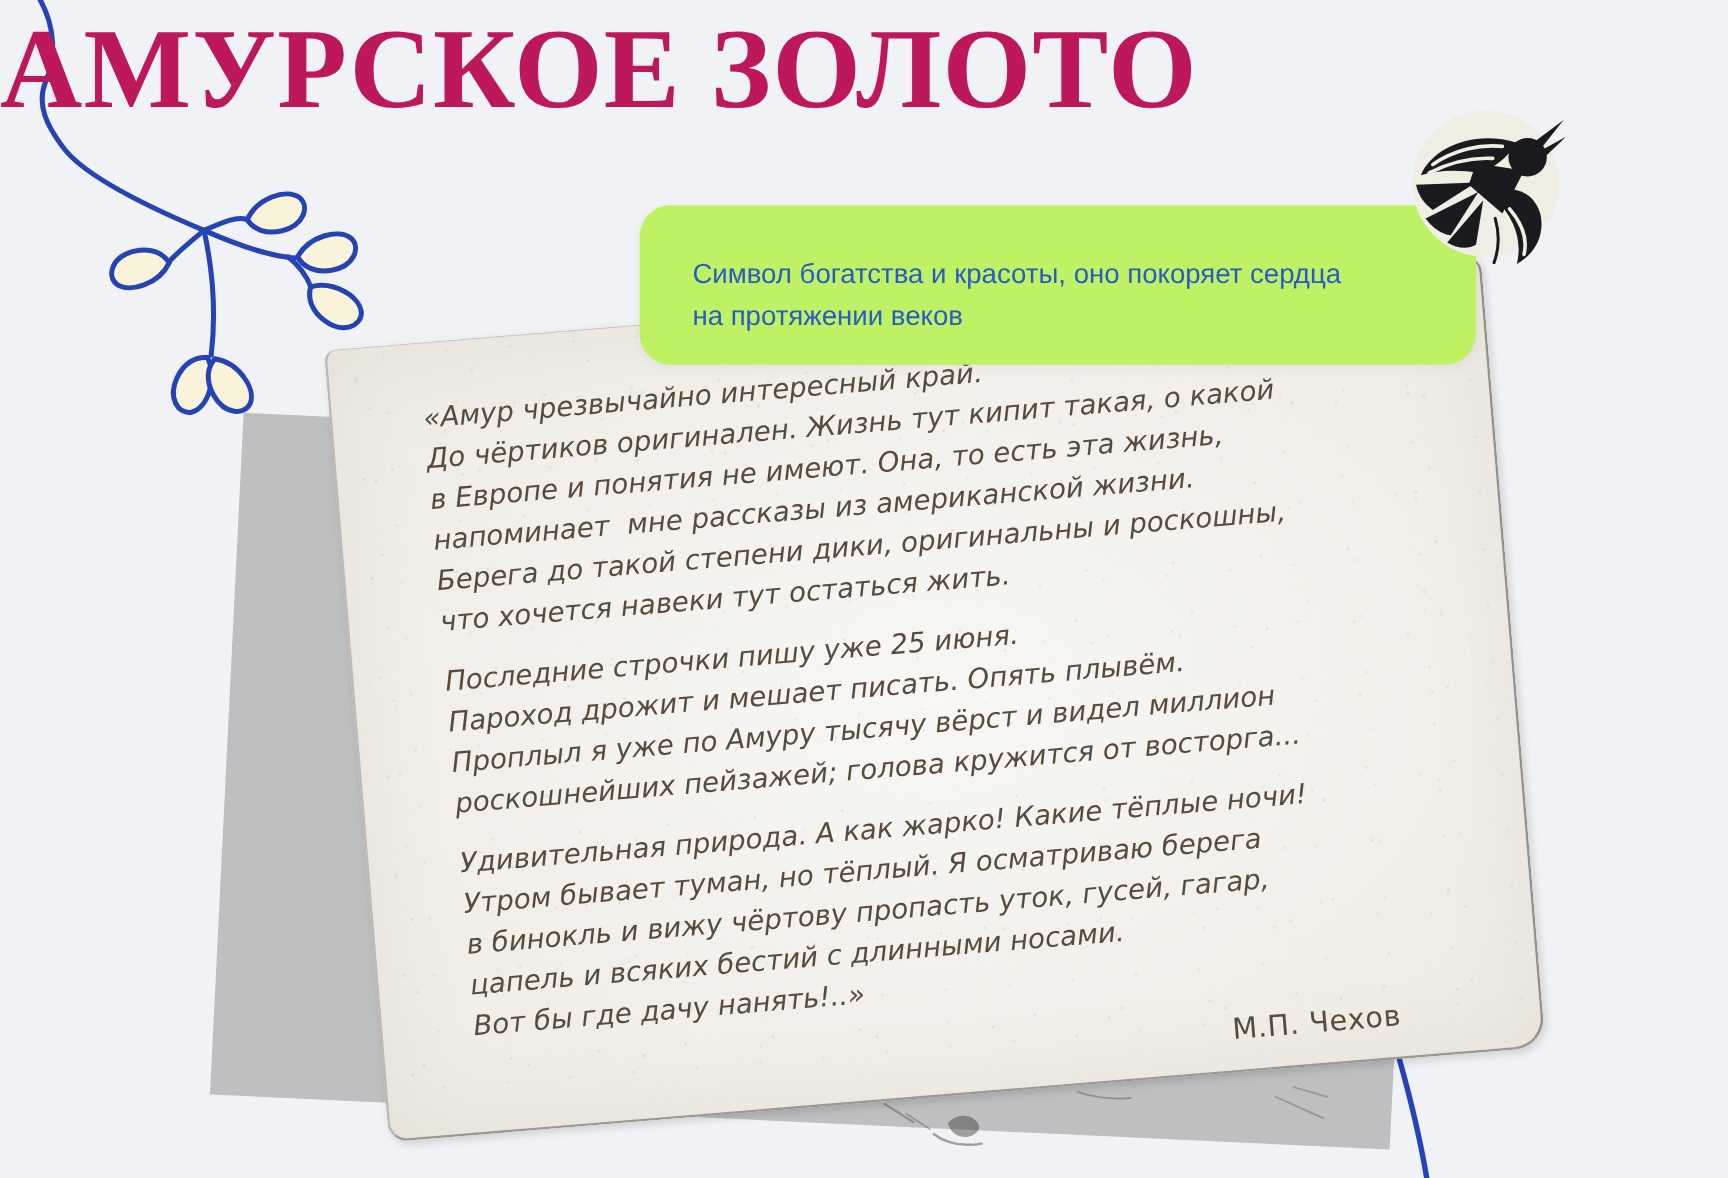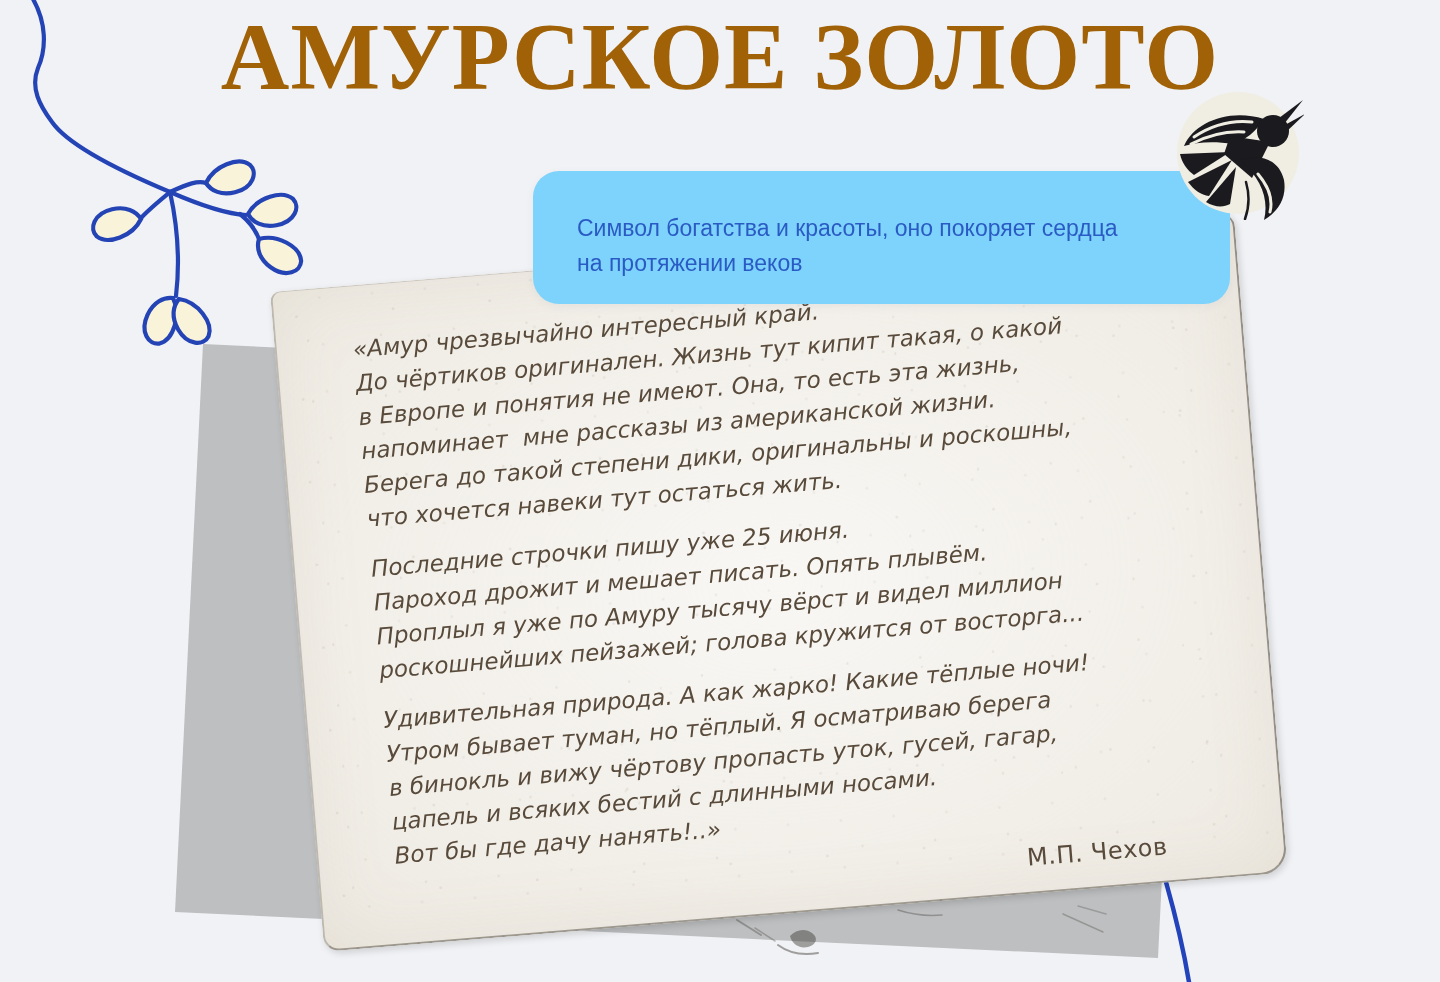--- a/index.html
+++ b/index.html
@@ -3,24 +3,24 @@
 <meta charset="utf-8">
 <style>
   html,body{margin:0;padding:0;}
   .stage{
     position:relative;width:1440px;height:982px;overflow:hidden;
     background:#f1f2f5;font-family:"Liberation Sans",sans-serif;
   }
   
   .slide-title{
     position:absolute;top:4px;left:0;width:100%;margin:0;
-    text-align:center;
+    text-align:left;
     font-family:"Liberation Serif",serif;font-weight:700;
     font-size:95px;line-height:1.12;letter-spacing:1px;
-    color:#a16207;
+    color:#be185d;
   }
   
   .decor-layer{position:absolute;left:0;top:0;width:1440px;height:982px;}
   
   .letter-paper{
     position:absolute;left:270px;top:292px;width:963px;height:659px;
     transform:rotate(-4.7deg);transform-origin:0 0;
     background-color:#f2efe9;
     background-image:
       radial-gradient(circle at 23% 31%, rgba(96,84,62,.10) 1px, transparent 1.6px),
@@ -43,21 +43,21 @@
   }
   .q-para{margin:0 0 16px 0;}
   .q-line{display:block;white-space:pre;}
   .quote-signature{
     margin-top:20px;text-align:right;padding-right:62px;
     font-style:normal;font-size:24px;letter-spacing:.5px;white-space:pre;
   }
   
   .subtitle-card{
     position:absolute;left:533px;top:171px;width:697px;height:133px;
-    background:#7dd3fc;border-radius:26px;box-sizing:border-box;
+    background:#bef264;border-radius:26px;box-sizing:border-box;
     padding:40px 36px 0 44px;
     box-shadow:0 3px 10px rgba(40,60,120,.05);
   }
   .subtitle-line{
     font-size:23px;line-height:35px;color:#2a5ac4;white-space:pre;
   }
   
   .bird-badge{position:absolute;left:1176px;top:90px;width:128px;height:130px;}
 </style>
 </head>

